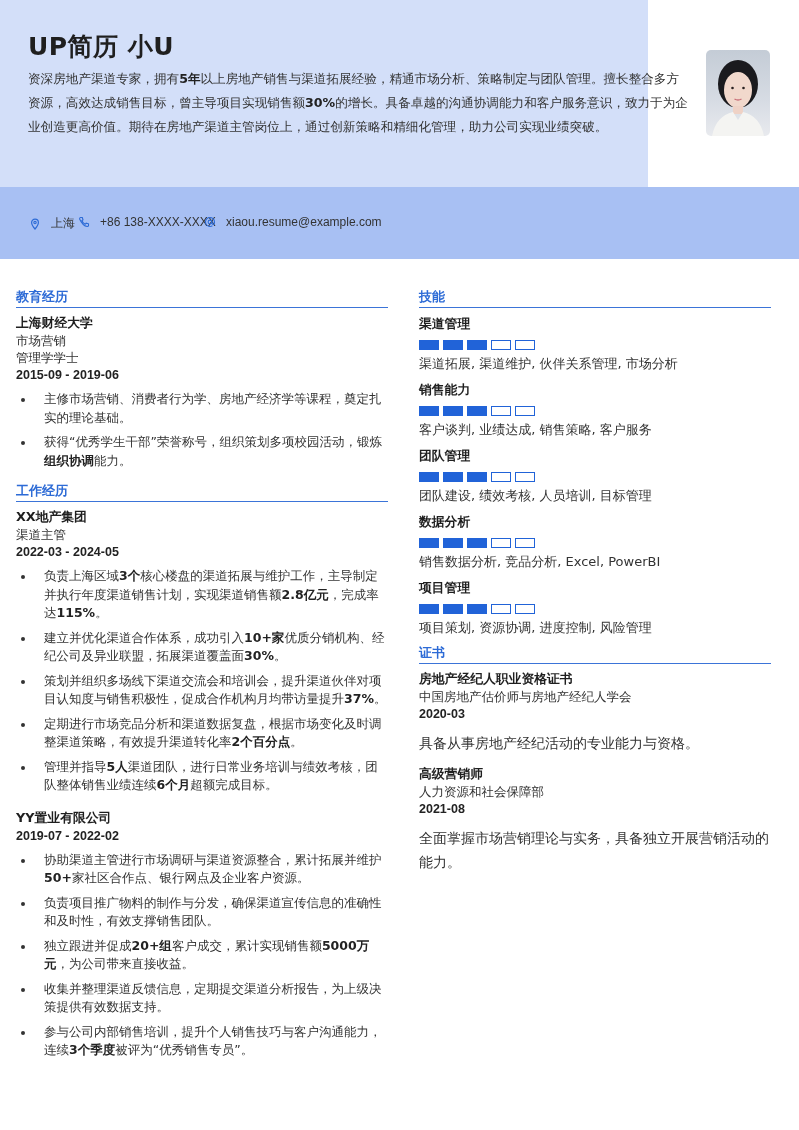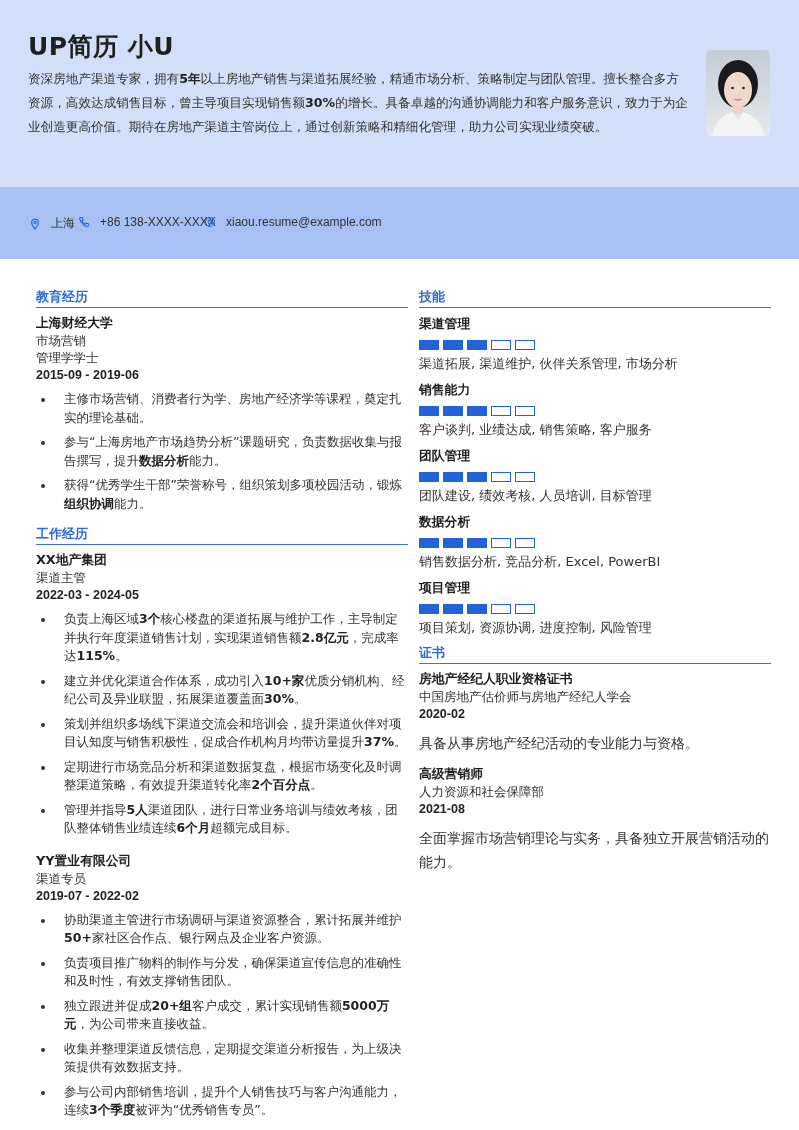--- a/index.html
+++ b/index.html
@@ -1,30 +1,30 @@
 <!DOCTYPE html>
 <html><head>
 <meta charset="utf-8">
 <style>
   * { box-sizing: border-box; margin: 0; padding: 0; }
   html, body { width: 799px; height: 1130px; background: #ffffff; overflow: hidden; }
   body { font-family: "DejaVu Sans", "Liberation Sans", sans-serif; color: #222; font-size: 13px; }
 
-  .header { position: absolute; left: 0; top: 0; width: 799px; height: 187px; background: #d3dff9; }
+  .header { position: absolute; left: 0; top: 0; width: 648px; height: 187px; background: #d3dff9; }
   .name { position: absolute; left: 28px; top: 30px; font-size: 25px; font-weight: bold; color: #1f1f1f; letter-spacing: 0.5px; }
   .summary { position: absolute; left: 28px; top: 67px; width: 660px; font-size: 12.6px; line-height: 24px; color: #333; }
   .summary b { font-weight: bold; color: #222; }
   .photo { position: absolute; left: 706px; top: 50px; width: 64px; height: 86px; border-radius: 5px; overflow: hidden;
            background: linear-gradient(180deg, #c4ccd6 0%, #d7dce4 60%, #e8eaee 100%); }
 
   .contact-bar { position: absolute; left: 0; top: 187px; width: 799px; height: 72px; background: #a8c0f3; }
   .contact { position: absolute; top: 28px; display: flex; align-items: center; gap: 10px; font-size: 12px; color: #333; font-family: "Liberation Sans", sans-serif; }
   .contact .ic { width: 12px; height: 12px; display: inline-block; }
 
-  .col-left { position: absolute; left: 36px; top: 288px; width: 372px; }
+  .col-left { position: absolute; left: 16px; top: 288px; width: 372px; }
   .col-right { position: absolute; left: 419px; top: 288px; width: 352px; }
 
   .sec-title { font-size: 13px; font-weight: bold; color: #2d6bd6; border-bottom: 1.5px solid #3b74d8; padding-bottom: 1px; margin-bottom: 6px; }
   .entry-title { font-size: 12.8px; font-weight: bold; color: #1f1f1f; line-height: 18px; }
   .entry-line { font-size: 12.5px; color: #333; line-height: 17px; }
   .entry-date { font-size: 12.5px; font-weight: bold; color: #222; line-height: 18px; font-family: "Liberation Sans", sans-serif; }
   ul.bullets { list-style: none; margin-top: 6px; }
   ul.bullets li { position: relative; padding-left: 28px; font-size: 12.5px; line-height: 18.5px; color: #333; margin-bottom: 6px; }
   ul.bullets li::before { content: ""; position: absolute; left: 5px; top: 8px; width: 4px; height: 4px; border-radius: 50%; background: #333; }
   ul.bullets li b { color: #222; }
@@ -84,21 +84,20 @@
 
 <div class="col-left">
   <section>
     <div class="sec-title">教育经历</div>
     <div class="entry-title">上海财经大学</div>
     <div class="entry-line">市场营销</div>
     <div class="entry-line">管理学学士</div>
     <div class="entry-date">2015-09 - 2019-06</div>
     <ul class="bullets">
       <li><span>主修市场营销、消费者行为学、房地产经济学等课程，奠定扎实的理论基础。</span></li>
-      <li><span>参与“上海房地产市场趋势分析”课题研究，负责数据收集与报告撰写，提升</span><b>数据分析</b><span>能力。</span></li>
       <li><span>获得“优秀学生干部”荣誉称号，组织策划多项校园活动，锻炼</span><b>组织协调</b><span>能力。</span></li>
     </ul>
   </section>
 
   <section style="margin-top:12px;">
     <div class="sec-title">工作经历</div>
 
     <div>
       <div class="entry-title">XX地产集团</div>
       <div class="entry-line">渠道主管</div>
@@ -107,21 +106,20 @@
         <li><span>负责上海区域</span><b>3个</b><span>核心楼盘的渠道拓展与维护工作，主导制定并执行年度渠道销售计划，实现渠道销售额</span><b>2.8亿元</b><span>，完成率达</span><b>115%</b><span>。</span></li>
         <li><span>建立并优化渠道合作体系，成功引入</span><b>10+家</b><span>优质分销机构、经纪公司及异业联盟，拓展渠道覆盖面</span><b>30%</b><span>。</span></li>
         <li><span>策划并组织多场线下渠道交流会和培训会，提升渠道伙伴对项目认知度与销售积极性，促成合作机构月均带访量提升</span><b>37%</b><span>。</span></li>
         <li><span>定期进行市场竞品分析和渠道数据复盘，根据市场变化及时调整渠道策略，有效提升渠道转化率</span><b>2个百分点</b><span>。</span></li>
         <li><span>管理并指导</span><b>5人</b><span>渠道团队，进行日常业务培训与绩效考核，团队整体销售业绩连续</span><b>6个月</b><span>超额完成目标。</span></li>
       </ul>
     </div>
 
     <div style="margin-top:14px;">
       <div class="entry-title">YY置业有限公司</div>
-      <div class="entry-line">渠道专员</div>
       <div class="entry-date">2019-07 - 2022-02</div>
       <ul class="bullets">
         <li><span>协助渠道主管进行市场调研与渠道资源整合，累计拓展并维护</span><b>50+</b><span>家社区合作点、银行网点及企业客户资源。</span></li>
         <li><span>负责项目推广物料的制作与分发，确保渠道宣传信息的准确性和及时性，有效支撑销售团队。</span></li>
         <li><span>独立跟进并促成</span><b>20+组</b><span>客户成交，累计实现销售额</span><b>5000万元</b><span>，为公司带来直接收益。</span></li>
         <li><span>收集并整理渠道反馈信息，定期提交渠道分析报告，为上级决策提供有效数据支持。</span></li>
         <li><span>参与公司内部销售培训，提升个人销售技巧与客户沟通能力，连续</span><b>3个季度</b><span>被评为“优秀销售专员”。</span></li>
       </ul>
     </div>
   </section>
@@ -187,21 +185,21 @@
           <div class="skill-tags">项目策划, 资源协调, 进度控制, 风险管理</div>
         </div>
       </div>
   </section>
 
   <section style="margin-top:2px;">
     <div class="sec-title">证书</div>
     <div class="cert">
       <div class="entry-title">房地产经纪人职业资格证书</div>
       <div class="entry-line">中国房地产估价师与房地产经纪人学会</div>
-      <div class="entry-date">2020-02</div>
+      <div class="entry-date">2020-03</div>
       <div class="cert-desc">具备从事房地产经纪活动的专业能力与资格。</div>
     </div>
     <div class="cert" style="margin-top:10px;">
       <div class="entry-title">高级营销师</div>
       <div class="entry-line">人力资源和社会保障部</div>
       <div class="entry-date">2021-08</div>
       <div class="cert-desc">全面掌握市场营销理论与实务，具备独立开展营销活动的能力。</div>
     </div>
   </section>
 </div>

